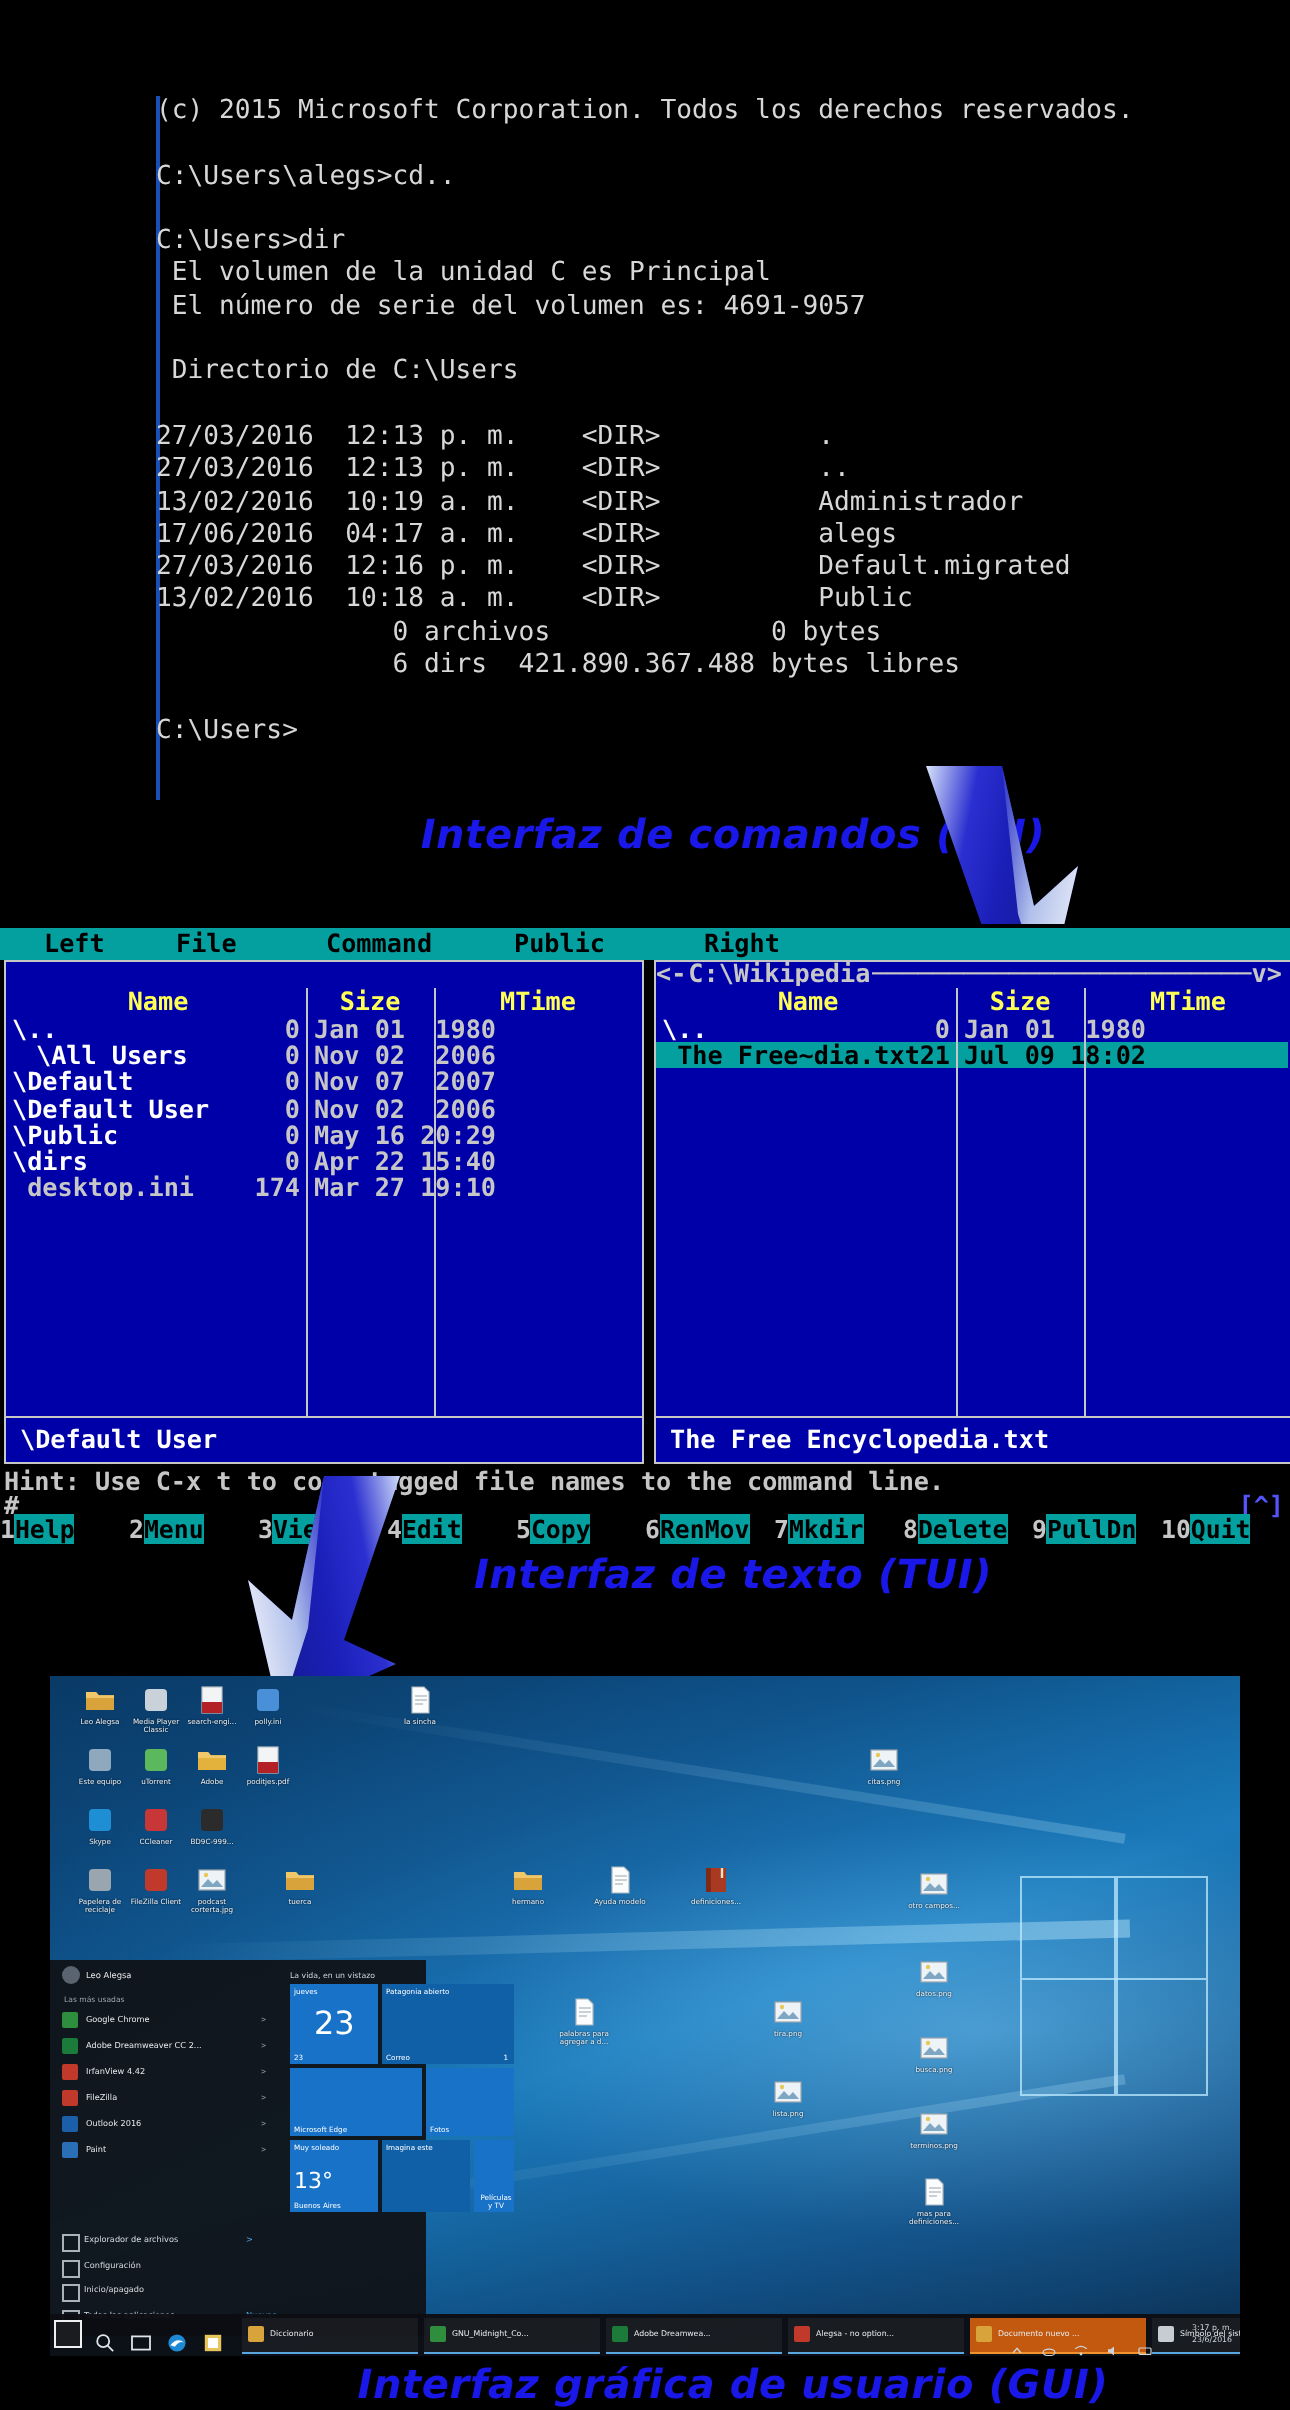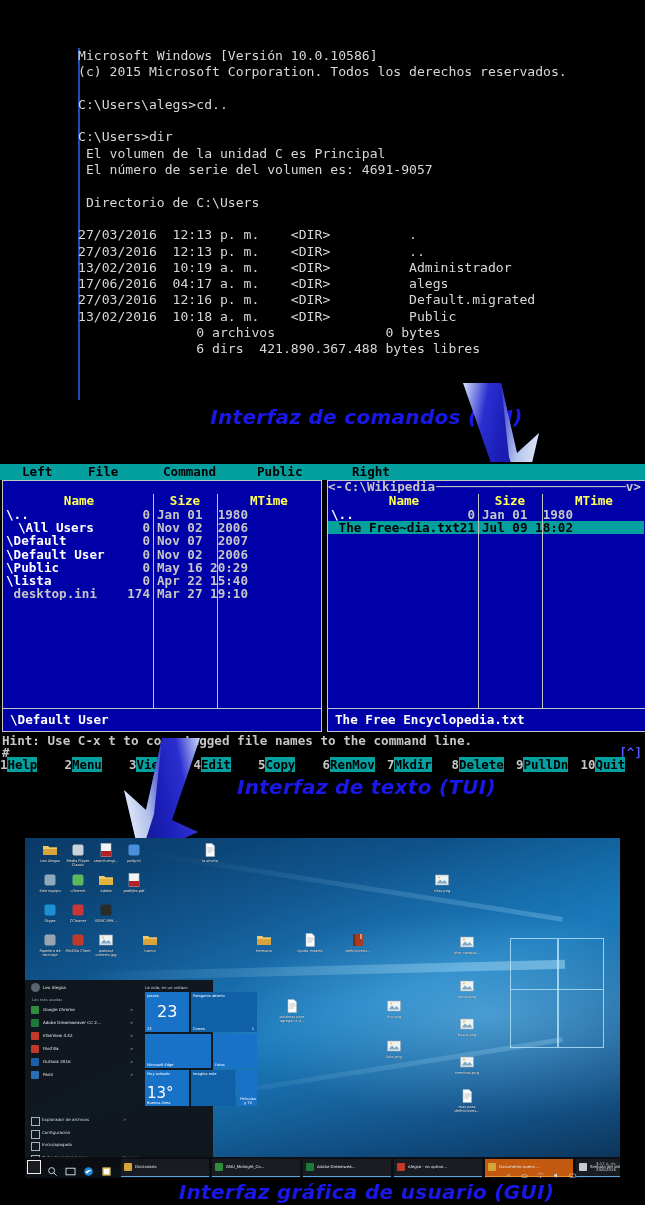--- a/index.html
+++ b/index.html
@@ -144,40 +144,40 @@
   #tray{position:absolute;right:4px;top:4px;font-size:3.9px;color:#cfd5db;
         font-family:"DejaVu Sans",sans-serif;text-align:right;line-height:5.5px;}
   .tray-ic{position:absolute;top:7px;width:7px;height:7px;}
 </style>
 </head>
 <body>
 
 <div id="cli-section">
   <div id="cli-leftbar"></div>
   <div id="cli-console">
-      <div class="cli-line">Microsoft Windows [Versión 10.0.10586]</div>
       <div class="cli-line">(c) 2015 Microsoft Corporation. Todos los derechos reservados.</div>
       <div class="cli-line cli-blank"> </div>
       <div class="cli-line">C:\Users\alegs&gt;cd..</div>
       <div class="cli-line cli-blank"> </div>
       <div class="cli-line">C:\Users&gt;dir</div>
       <div class="cli-line"> El volumen de la unidad C es Principal</div>
       <div class="cli-line"> El número de serie del volumen es: 4691-9057</div>
       <div class="cli-line cli-blank"> </div>
       <div class="cli-line"> Directorio de C:\Users</div>
       <div class="cli-line cli-blank"> </div>
       <div class="cli-line">27/03/2016  12:13 p. m.    &lt;DIR&gt;          .</div>
       <div class="cli-line">27/03/2016  12:13 p. m.    &lt;DIR&gt;          ..</div>
       <div class="cli-line">13/02/2016  10:19 a. m.    &lt;DIR&gt;          Administrador</div>
       <div class="cli-line">17/06/2016  04:17 a. m.    &lt;DIR&gt;          alegs</div>
       <div class="cli-line">27/03/2016  12:16 p. m.    &lt;DIR&gt;          Default.migrated</div>
       <div class="cli-line">13/02/2016  10:18 a. m.    &lt;DIR&gt;          Public</div>
       <div class="cli-line">               0 archivos              0 bytes</div>
       <div class="cli-line">               6 dirs  421.890.367.488 bytes libres</div>
       <div class="cli-line cli-blank"> </div>
+      <div class="cli-line">C:\Users&gt;</div>
     </div>
 </div>
 
 <div class="caption" id="cap-cli">Interfaz de comandos (CLI)</div>
 
 <div class="arrow-wrap" id="arrow1">
   <svg width="110" height="120" viewBox="0 0 110 120">
     <defs>
       <linearGradient id="ag1" x1="0" y1="0" x2="1" y2="0.3">
         <stop offset="0%" stop-color="#d8e4fb"></stop>
@@ -205,21 +205,21 @@
         <span class="col-name" style="left: 2px; width: 148px;">Name</span>
         <span class="col-name" style="left: 150px; width: 64px;">Size</span>
         <span class="col-name" style="left: 214px; width: 104px;">MTime</span>
       </div>
     <div class="filelist">
         <div class="frow"><span class="f-name" style="width: 144px; overflow: hidden;">\..</span><span class="f-size" style="left: 90px; width: 57px;">0</span><span class="f-mtime" style="left: 154px;">Jan 01  1980</span></div>
         <div class="frow"><span class="f-name" style="width: 144px; overflow: hidden; margin-left: 12px;">\All Users</span><span class="f-size" style="left: 90px; width: 57px;">0</span><span class="f-mtime" style="left: 154px;">Nov 02  2006</span></div>
         <div class="frow"><span class="f-name" style="width: 144px; overflow: hidden;">\Default</span><span class="f-size" style="left: 90px; width: 57px;">0</span><span class="f-mtime" style="left: 154px;">Nov 07  2007</span></div>
         <div class="frow"><span class="f-name" style="width: 144px; overflow: hidden;">\Default User</span><span class="f-size" style="left: 90px; width: 57px;">0</span><span class="f-mtime" style="left: 154px;">Nov 02  2006</span></div>
         <div class="frow"><span class="f-name" style="width: 144px; overflow: hidden;">\Public</span><span class="f-size" style="left: 90px; width: 57px;">0</span><span class="f-mtime" style="left: 154px;">May 16 20:29</span></div>
-        <div class="frow"><span class="f-name" style="width: 144px; overflow: hidden;">\lista</span><span class="f-size" style="left: 90px; width: 57px;">0</span><span class="f-mtime" style="left: 154px;">Apr 22 15:40</span></div>
+        <div class="frow"><span class="f-name" style="width: 144px; overflow: hidden;">\dirs</span><span class="f-size" style="left: 90px; width: 57px;">0</span><span class="f-mtime" style="left: 154px;">Apr 22 15:40</span></div>
         <div class="frow"><span class="f-name plain" style="width: 144px; overflow: hidden;"> desktop.ini</span><span class="f-size" style="left: 90px; width: 57px;">174</span><span class="f-mtime" style="left: 154px;">Mar 27 19:10</span></div>
       </div>
   <div class="vline" style="left: 150px; height: 215px;"></div>
       <div class="vline" style="left: 214px; height: 215px;"></div>
     </div>
 
   <div class="panel" id="panel-right">
     <div class="panel-title"><span class="ptitle-dashes">&lt;-</span><span class="ptitle-path inactive">C:\Wikipedia</span><span class="ptitle-dashes">─────────────────────────</span><span class="ptitle-dashes">v&gt;</span></div>
     <div class="col-headers">
         <span class="col-name" style="left: 2px; width: 148px;">Name</span>
@@ -549,21 +549,21 @@
         </div>
         <div class="tile" style="left: 120px; top: 54px; width: 66px; height: 34px; background: rgb(24, 114, 200);">
           <span class="tl">Microsoft Edge</span>
         </div>
         <div class="tile" style="left: 188px; top: 54px; width: 44px; height: 34px; background: rgb(24, 114, 200);">
           <span class="tl">Fotos</span>
         </div>
         <div class="tile" style="left: 120px; top: 90px; width: 44px; height: 36px; background: rgb(24, 114, 200);">
           <span class="tt">Muy soleado</span>
           <span class="tl">Buenos Aires</span>
-          <span class="tt" style="top: 14px; font-size: 15px;">13°</span>
+          <span class="tt" style="top: 14px; font-size: 11px;">13°</span>
         </div>
         <div class="tile" style="left: 166px; top: 90px; width: 44px; height: 36px; background: rgb(16, 96, 168);">
           <span class="tt">Imagina este</span>
         </div>
         <div class="tile" style="left: 212px; top: 90px; width: 20px; height: 36px; background: rgb(24, 114, 200);">
           <span class="tl">Películas y TV</span>
         </div>
       </div>
   </div>
 

